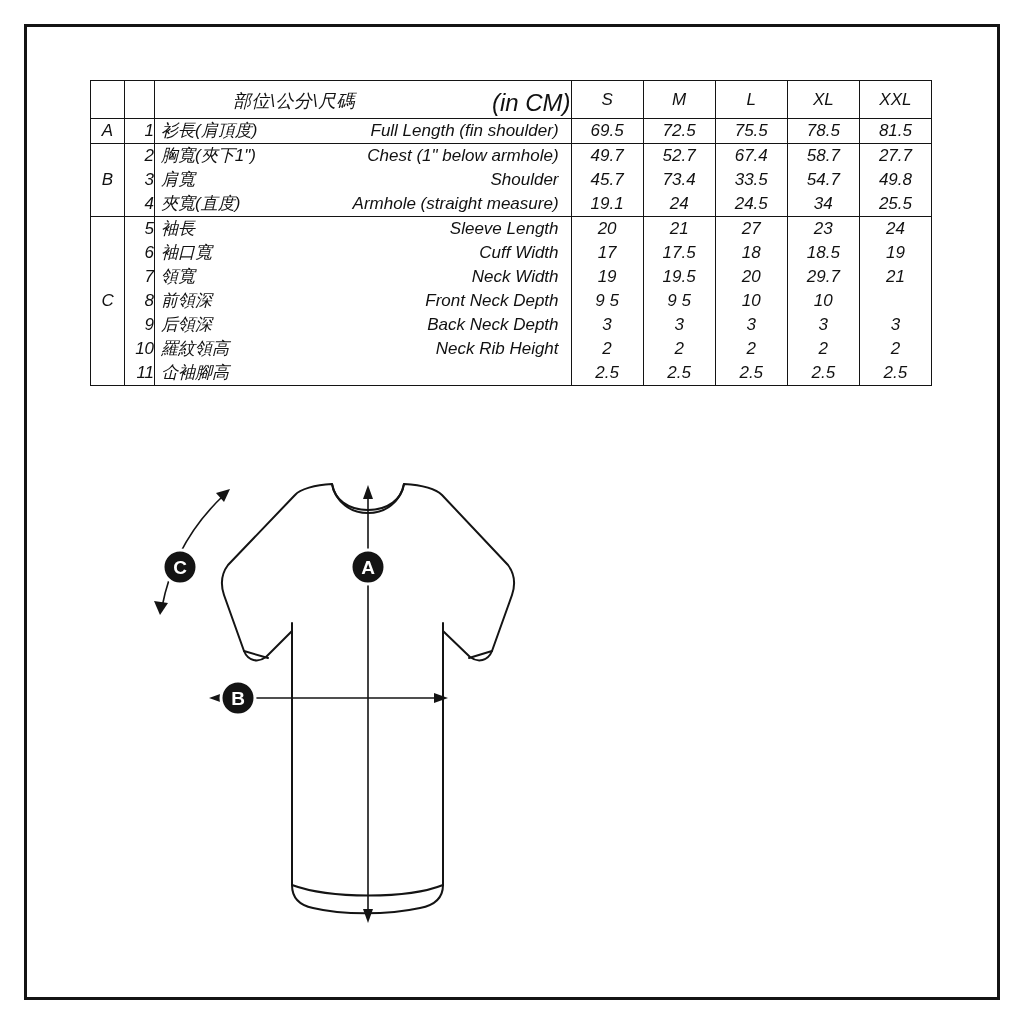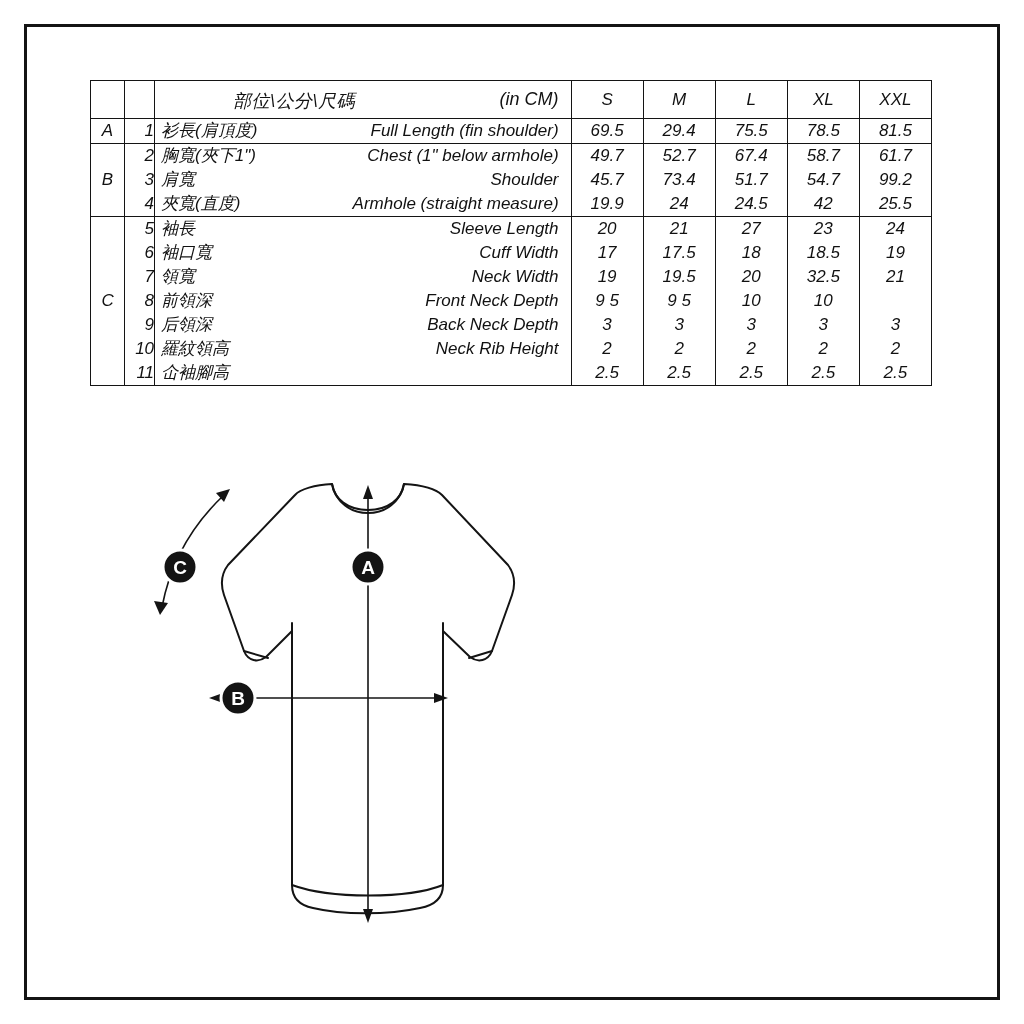--- a/index.html
+++ b/index.html
@@ -59,23 +59,23 @@
   }
   .hdr-desc .cn {
     position: absolute;
     left: 78px;
     top: 8px;
     font-size: 18px;
     letter-spacing: .5px;
   }
   .hdr-desc .en {
     position: absolute;
-    right: 12px;
+    right: 0;
     top: 8px;
-    font-size: 18px;
+    font-size: 24px;
   }
   .grp-cell {
     text-align: center;
     vertical-align: top;
     padding-top: 7px;
     font-size: 18px;
   }
   .no-cell {
     text-align: right;
     padding-right: 4px;
@@ -171,21 +171,21 @@
           <td class="desc-cell pad-top">
             <div class="desc-row">
               <span class="cn">衫長(肩頂度)</span>
               <span class="en">Full Length (fin shoulder)</span>
             </div>
           </td>
           <td class="val-cell pad-top">
             <div>69.5</div>
           </td>
           <td class="val-cell pad-top">
-            <div>29.4</div>
+            <div>72.5</div>
           </td>
           <td class="val-cell pad-top">
             <div>75.5</div>
           </td>
           <td class="val-cell pad-top">
             <div>78.5</div>
           </td>
           <td class="val-cell pad-top">
             <div>81.5</div>
           </td>
@@ -208,40 +208,40 @@
               <span class="en">Shoulder</span>
             </div>
             <div class="desc-row">
               <span class="cn">夾寬(直度)</span>
               <span class="en">Armhole (straight measure)</span>
             </div>
           </td>
           <td class="val-cell pad-top">
             <div>49.7</div>
             <div>45.7</div>
-            <div>19.9</div>
+            <div>19.1</div>
           </td>
           <td class="val-cell pad-top">
             <div>52.7</div>
             <div>73.4</div>
             <div>24</div>
           </td>
           <td class="val-cell pad-top">
             <div>67.4</div>
-            <div>51.7</div>
+            <div>33.5</div>
             <div>24.5</div>
           </td>
           <td class="val-cell pad-top">
             <div>58.7</div>
             <div>54.7</div>
-            <div>42</div>
-          </td>
-          <td class="val-cell pad-top">
-            <div>61.7</div>
-            <div>99.2</div>
+            <div>34</div>
+          </td>
+          <td class="val-cell pad-top">
+            <div>27.7</div>
+            <div>49.8</div>
             <div>25.5</div>
           </td>
         </tr>
 
         <tr>
           <td class="grp-cell">C</td>
           <td class="no-cell pad-top pad-bot">
             <div>5</div>
             <div>6</div>
             <div>7</div>
@@ -303,21 +303,21 @@
             <div>18</div>
             <div>20</div>
             <div>10</div>
             <div>3</div>
             <div>2</div>
             <div>2.5</div>
           </td>
           <td class="val-cell pad-top pad-bot">
             <div>23</div>
             <div>18.5</div>
-            <div>32.5</div>
+            <div>29.7</div>
             <div>10</div>
             <div>3</div>
             <div>2</div>
             <div>2.5</div>
           </td>
           <td class="val-cell pad-top pad-bot">
             <div>24</div>
             <div>19</div>
             <div>21</div>
             <div class="blank">&nbsp;</div>

